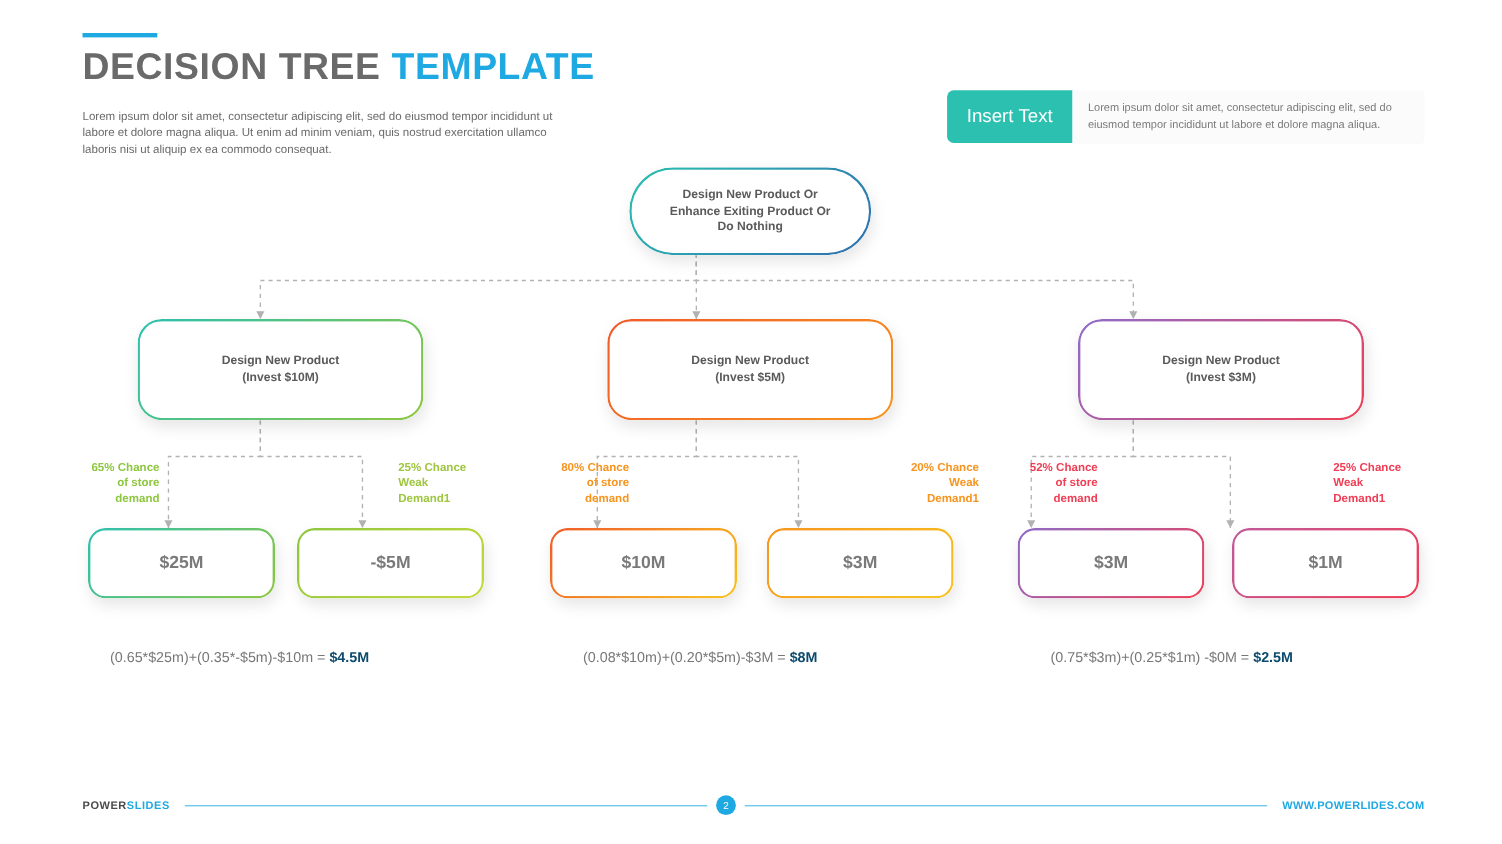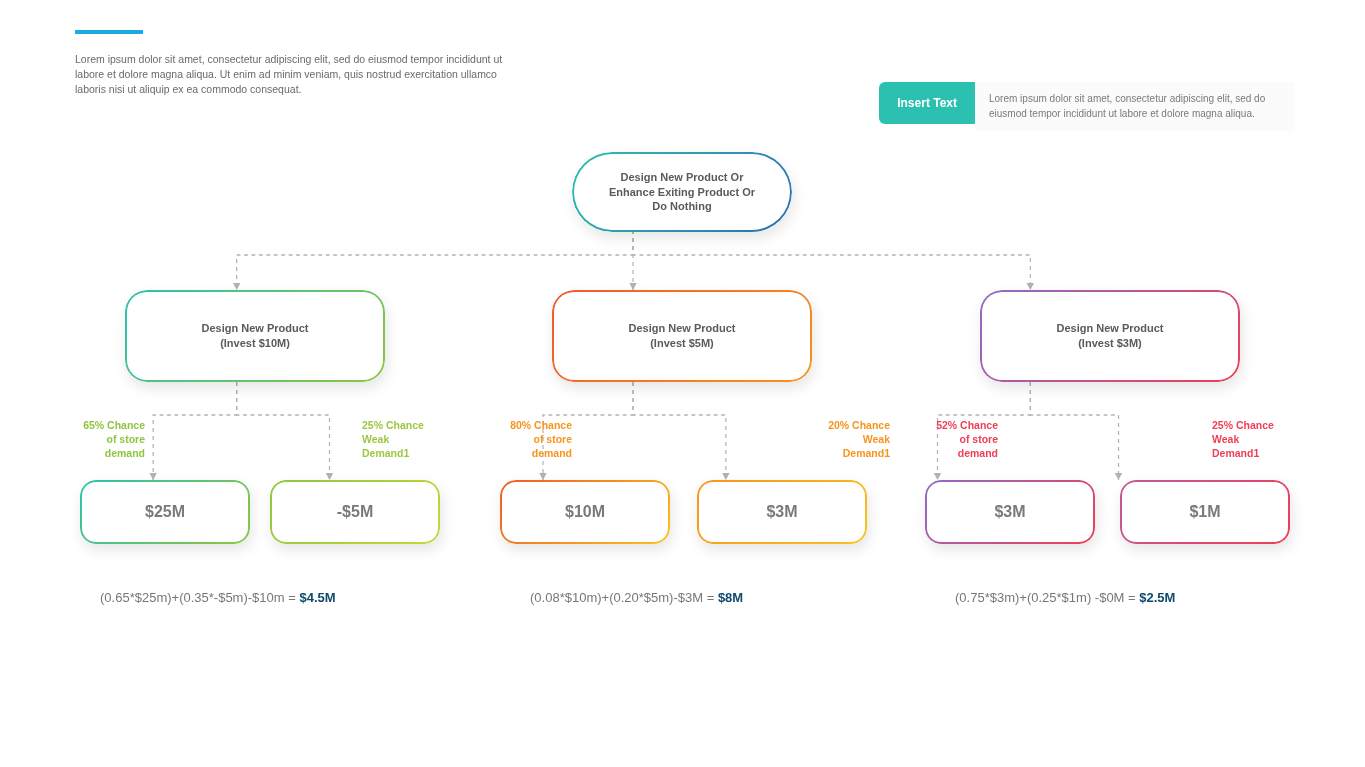--- a/index.html
+++ b/index.html
@@ -3,21 +3,21 @@
 <meta charset="utf-8">
 <style>
   *{box-sizing:border-box;margin:0;padding:0;}
   body{font-family:"Segoe UI",Arial,sans-serif;background:#fff;width:1365px;height:767px;position:relative;overflow:hidden;}
   .slide{position:relative;width:100%;height:100%;padding:30px 70px 40px 75px;}
   .accent-bar{width:68px;height:4px;background:#1fa9e2;margin-bottom:8px;}
   .title{font-size:34px;font-weight:800;letter-spacing:.5px;color:#6a6a6a;}
   .title .blue{color:#1fa9e2;}
   .subtitle{margin-top:18px;max-width:440px;font-size:10.5px;color:#6a6a6a;line-height:1.45;}
   .side-callout{position:absolute;top:82px;right:70px;display:flex;align-items:flex-start;gap:0;}
-  .side-tag{background:#2cc0b0;color:#fff;font-weight:700;font-size:12px;padding:14px 18px;border-radius:6px 0 0 6px;white-space:nowrap;}
+  .side-tag{background:#2cc0b0;color:#fff;font-weight:400;font-size:17px;padding:14px 18px;border-radius:6px 0 0 6px;white-space:nowrap;}
   .side-panel{background:#fbfbfb;padding:10px 14px;width:320px;font-size:10px;color:#7a7a7a;line-height:1.45;border-radius:0 4px 4px 0;}
   .tree{position:absolute;top:150px;left:0;width:1267px;height:570px;}
   .node{position:absolute;background:#fff;display:flex;flex-direction:column;align-items:center;justify-content:center;text-align:center;font-size:11px;color:#5a5a5a;font-weight:600;line-height:1.35;box-shadow:2px 6px 14px rgba(0,0,0,.10);}
   .node::before{content:"";position:absolute;inset:0;border-radius:inherit;padding:2px;background:var(--grad);-webkit-mask:linear-gradient(#000 0 0) content-box,linear-gradient(#000 0 0);-webkit-mask-composite:xor;mask-composite:exclude;pointer-events:none;}
   .root{width:220px;height:80px;border-radius:40px;--grad:linear-gradient(135deg,#2cc0b0,#2f6fb0);}
   .mid{width:260px;height:92px;border-radius:22px;}
   .leaf{width:170px;height:64px;border-radius:16px;font-size:16px;font-weight:700;color:#7a7a7a;}
   .label{position:absolute;font-size:10.5px;font-weight:700;text-align:center;line-height:1.35;width:100px;}
   .calc{position:absolute;font-size:13px;color:#777;}
   .calc b{color:#0c4a6e;font-weight:700;}
@@ -30,20 +30,23 @@
   .pagewrap{flex:1;display:flex;align-items:center;margin:0 14px;}
   .fline{flex:1;height:1px;background:#1fa9e2;opacity:.8;}
   .pageno{width:18px;height:18px;border-radius:50%;background:#1fa9e2;color:#fff;font-size:9px;display:flex;align-items:center;justify-content:center;margin:0 8px;}
   .url{font-size:10px;color:#1fa9e2;font-weight:700;letter-spacing:.3px;}
 </style>
 </head>
 <body>
 
 <div class="slide">
   <div class="accent-bar"></div>
+  <h1 class="title">
+    <span>DECISION TREE </span><span class="blue">TEMPLATE</span>
+  </h1>
   <p class="subtitle">Lorem ipsum dolor sit amet, consectetur adipiscing elit, sed do eiusmod tempor incididunt ut labore et dolore magna aliqua. Ut enim ad minim veniam, quis nostrud exercitation ullamco laboris nisi ut aliquip ex ea commodo consequat.</p>
 
   <div class="side-callout">
     <div class="side-tag">Insert Text</div>
     <div class="side-panel">Lorem ipsum dolor sit amet, consectetur adipiscing elit, sed do eiusmod tempor incididunt ut labore et dolore magna aliqua.</div>
   </div>
 
   <div class="tree">
     <svg class="connectors" viewBox="0 0 1365 570" preserveAspectRatio="none">
 
@@ -136,13 +139,22 @@
     </div>
     <div class="node leaf" style="left:925px;top:330px;--grad:linear-gradient(135deg,#8e6cc9,#ef3e55);">
         <span>$3M</span>
       </div>
     <div class="node leaf" style="left:1120px;top:330px;--grad:linear-gradient(135deg,#c05a9b,#ef3e55);">
         <span>$1M</span>
       </div>
     <div class="calc" style="left:955px;top:440px;"><span>(0.75*$3m)+(0.25*$1m) -$0M = </span><b>$2.5M</b></div>
   </div>
 
+  <div class="footer">
+    <div class="brand"><span class="dark">POWER</span><span>SLIDES</span></div>
+    <div class="pagewrap">
+      <div class="fline"></div>
+      <div class="pageno">2</div>
+      <div class="fline"></div>
+    </div>
+    <div class="url">WWW.POWERLIDES.COM</div>
+  </div>
 </div>
 
 </body></html>

